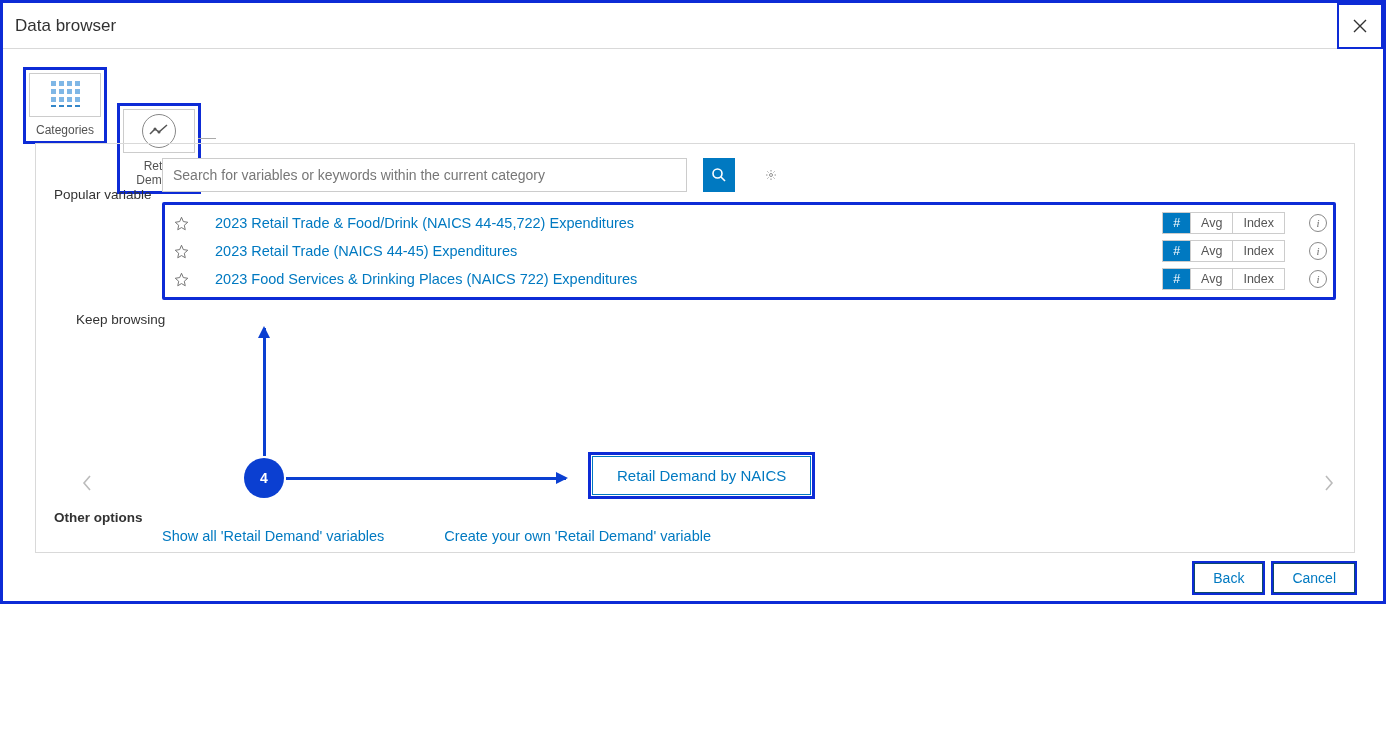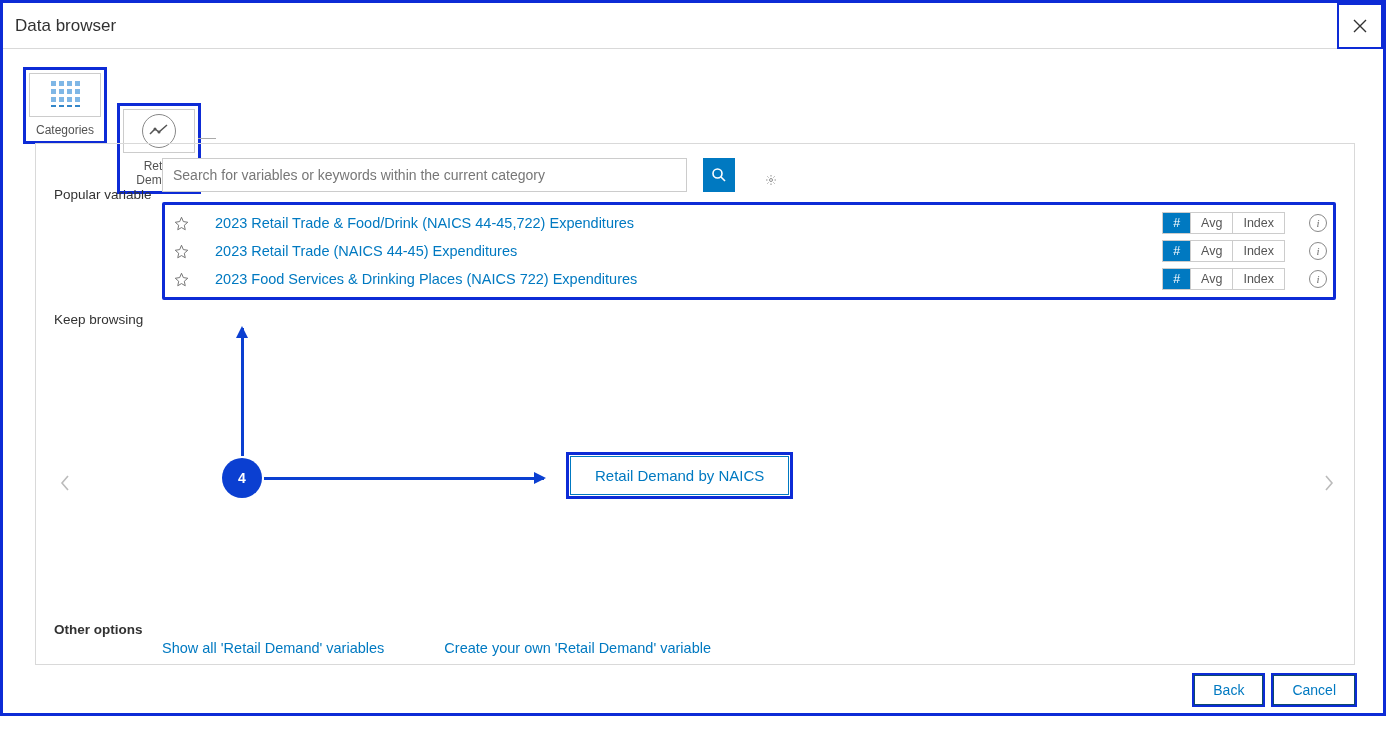--- a/index.html
+++ b/index.html
@@ -4,21 +4,21 @@
 <style>
   * { box-sizing: border-box; }
   html, body {
     margin: 0; padding: 0;
     font-family: "Avenir Next", "Segoe UI", Arial, sans-serif;
     font-size: 14px;
     color: #323232;
     background: #fff;
   }
   .window {
-    width: 1386px; height: 716px;
+    width: 1386px; height: 604px;
     border: 3px solid #0d2bd6;
     position: relative;
     background: #fff;
   }
   .titlebar {
     height: 46px;
     border-bottom: 1px solid #d9d9d9;
     display: flex; align-items: center;
     padding: 0 12px;
     font-size: 17px;
@@ -106,21 +106,21 @@
   .side-label {
     width: 108px;
     font-size: 13.5px;
     color: #323232;
     padding-top: 28px;
     line-height:1.3;
   }
   .content { flex:1; }
 
   .search-row {
-    display:flex; align-items:flex-end; gap:24px;
+    display:flex; align-items:center; gap:24px;
     margin-bottom: 10px;
   }
   .search-input {
     flex:0 0 525px;
     height: 34px;
     border:1px solid #ccc;
     padding: 0 10px;
     font-size:14px;
     color:#323232;
   }
@@ -441,21 +441,21 @@
               <span class="pill active">#</span>
               <span class="pill">Avg</span>
               <span class="pill">Index</span>
             </div>
             <span class="info-icon">i</span>
           </div>
         </div>
       </div>
     </div>
 
-    <div class="kb-row" style="margin-top:10px;">
+    <div class="kb-row" style="margin-top:10px;margin-left:22px;">
       <div class="kb-label">Keep browsing</div>
       <div class="kb-area">
 
         <div class="arrow-nav left">
           <svg width="10" height="16" viewBox="0 0 10 16">
               <path d="M8 1 L2 8 L8 15" fill="none" stroke="#bbb" stroke-width="1.6"></path>
             </svg>
         </div>
         <div class="arrow-nav right">
           <svg width="10" height="16" viewBox="0 0 10 16">

